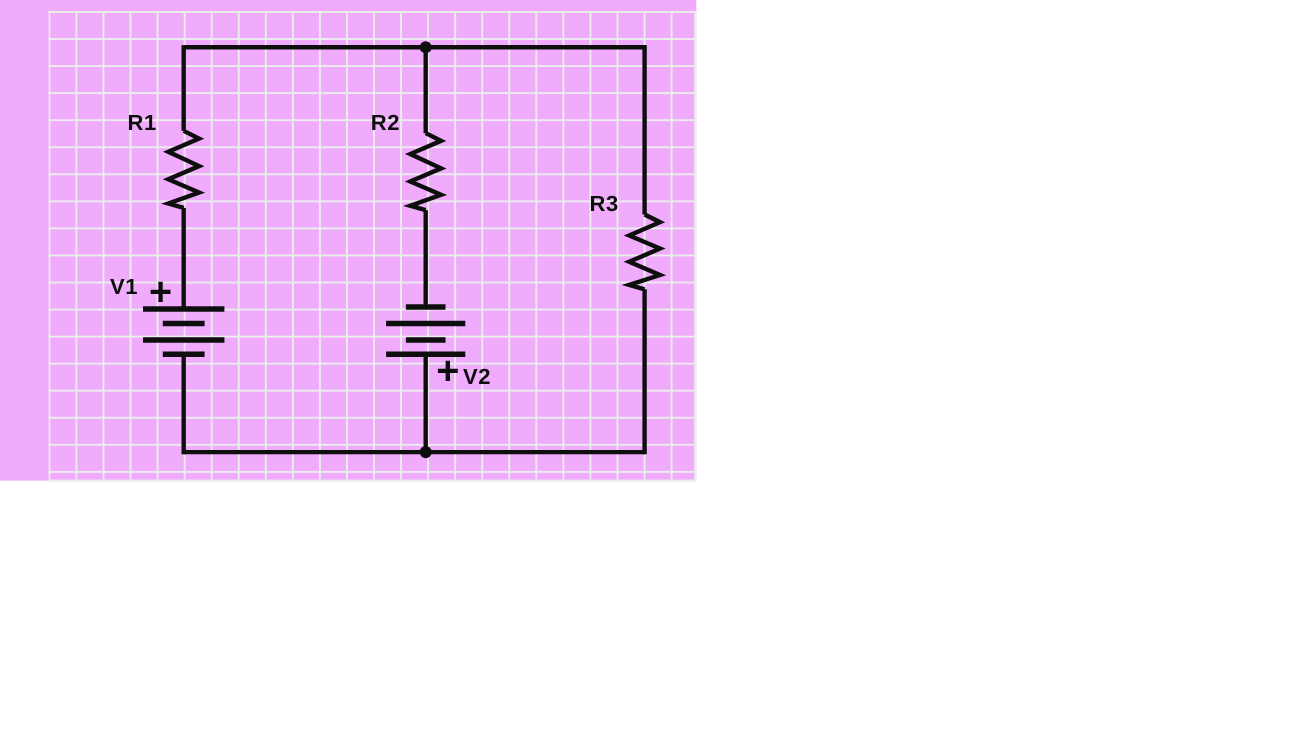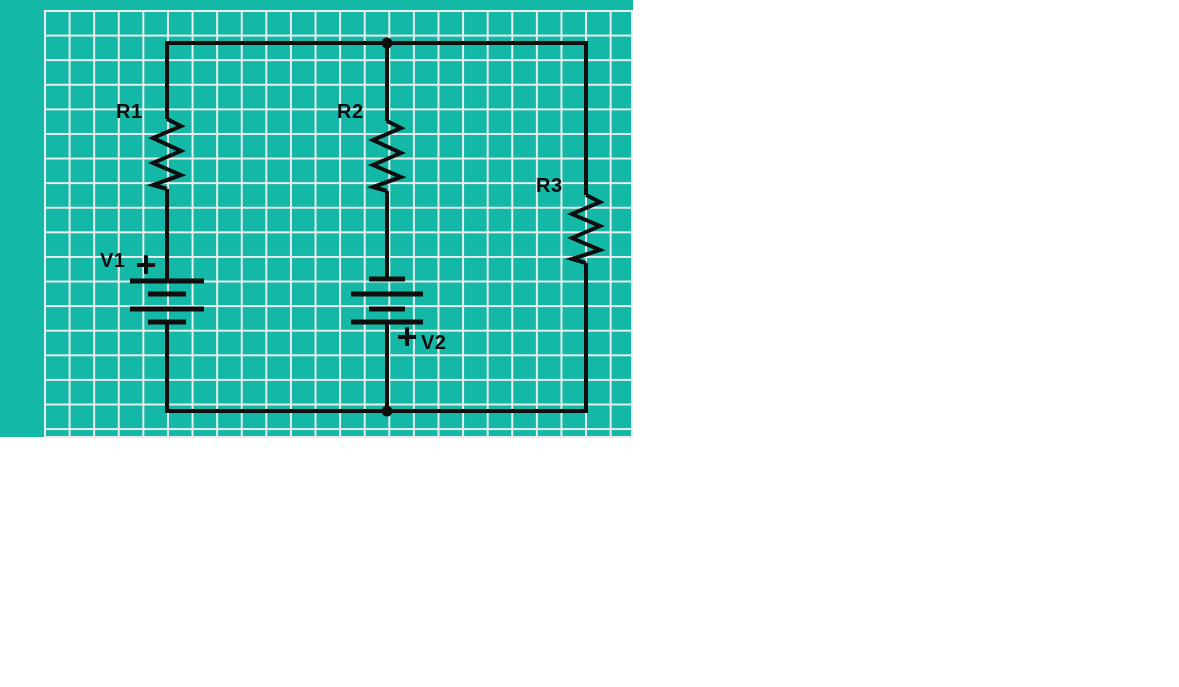--- a/index.html
+++ b/index.html
@@ -13,21 +13,21 @@
     height: 687px;
     overflow: hidden;
     font-family: "Liberation Sans", "DejaVu Sans", sans-serif;
   }
   .figure {
     position: absolute;
     left: 0;
     top: 0;
     width: 633px;
     height: 437px;
-    background: #14b8a6;
+    background: #f0abfc;
   }
   .gridpaper {
     position: absolute;
     left: 44px;
     top: 10px;
     width: 587px;
     height: 426px;
     background-image:
       linear-gradient(to right, #ececec 2px, transparent 2px),
       linear-gradient(to bottom, #ececec 2px, transparent 2px);

